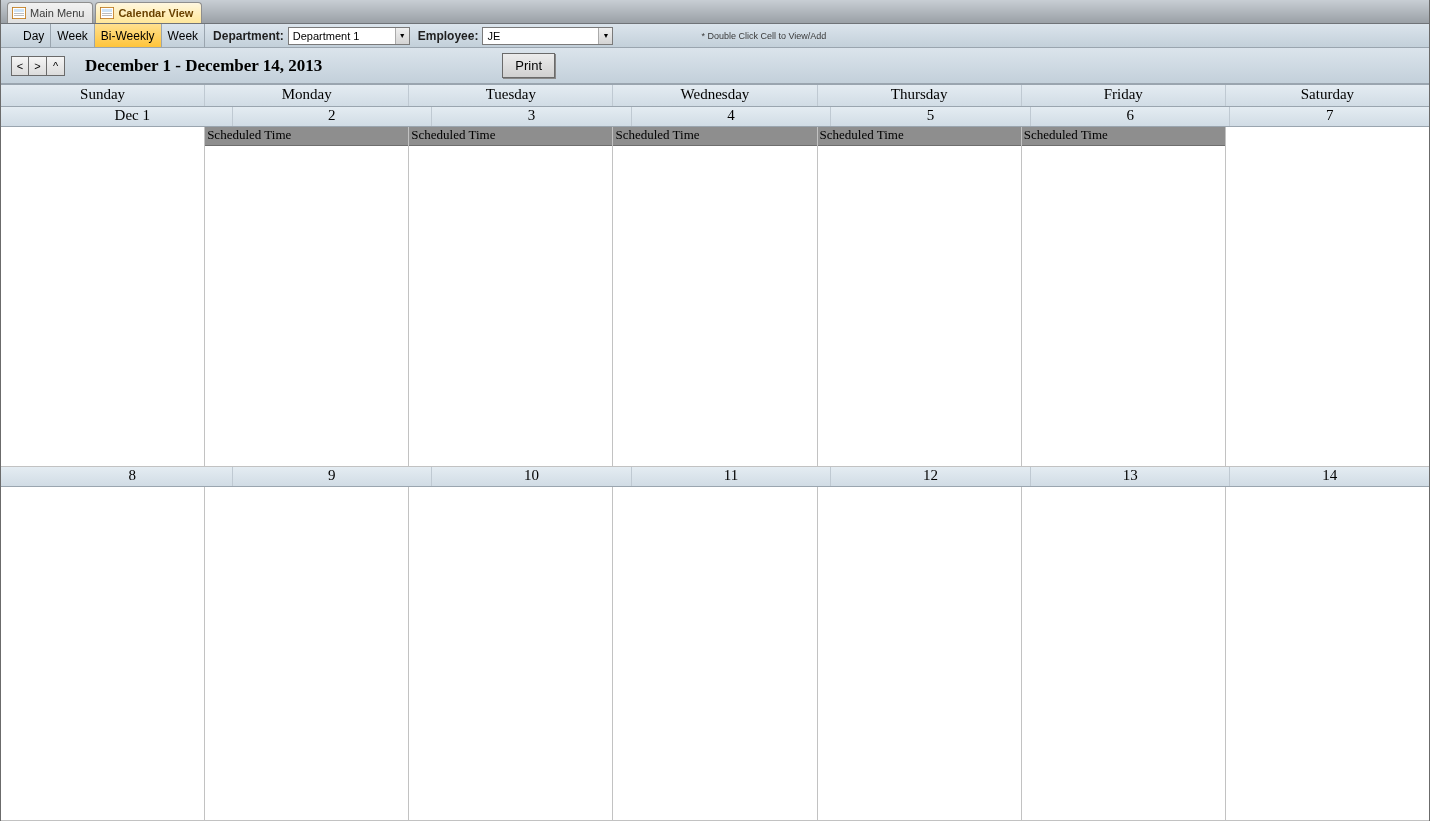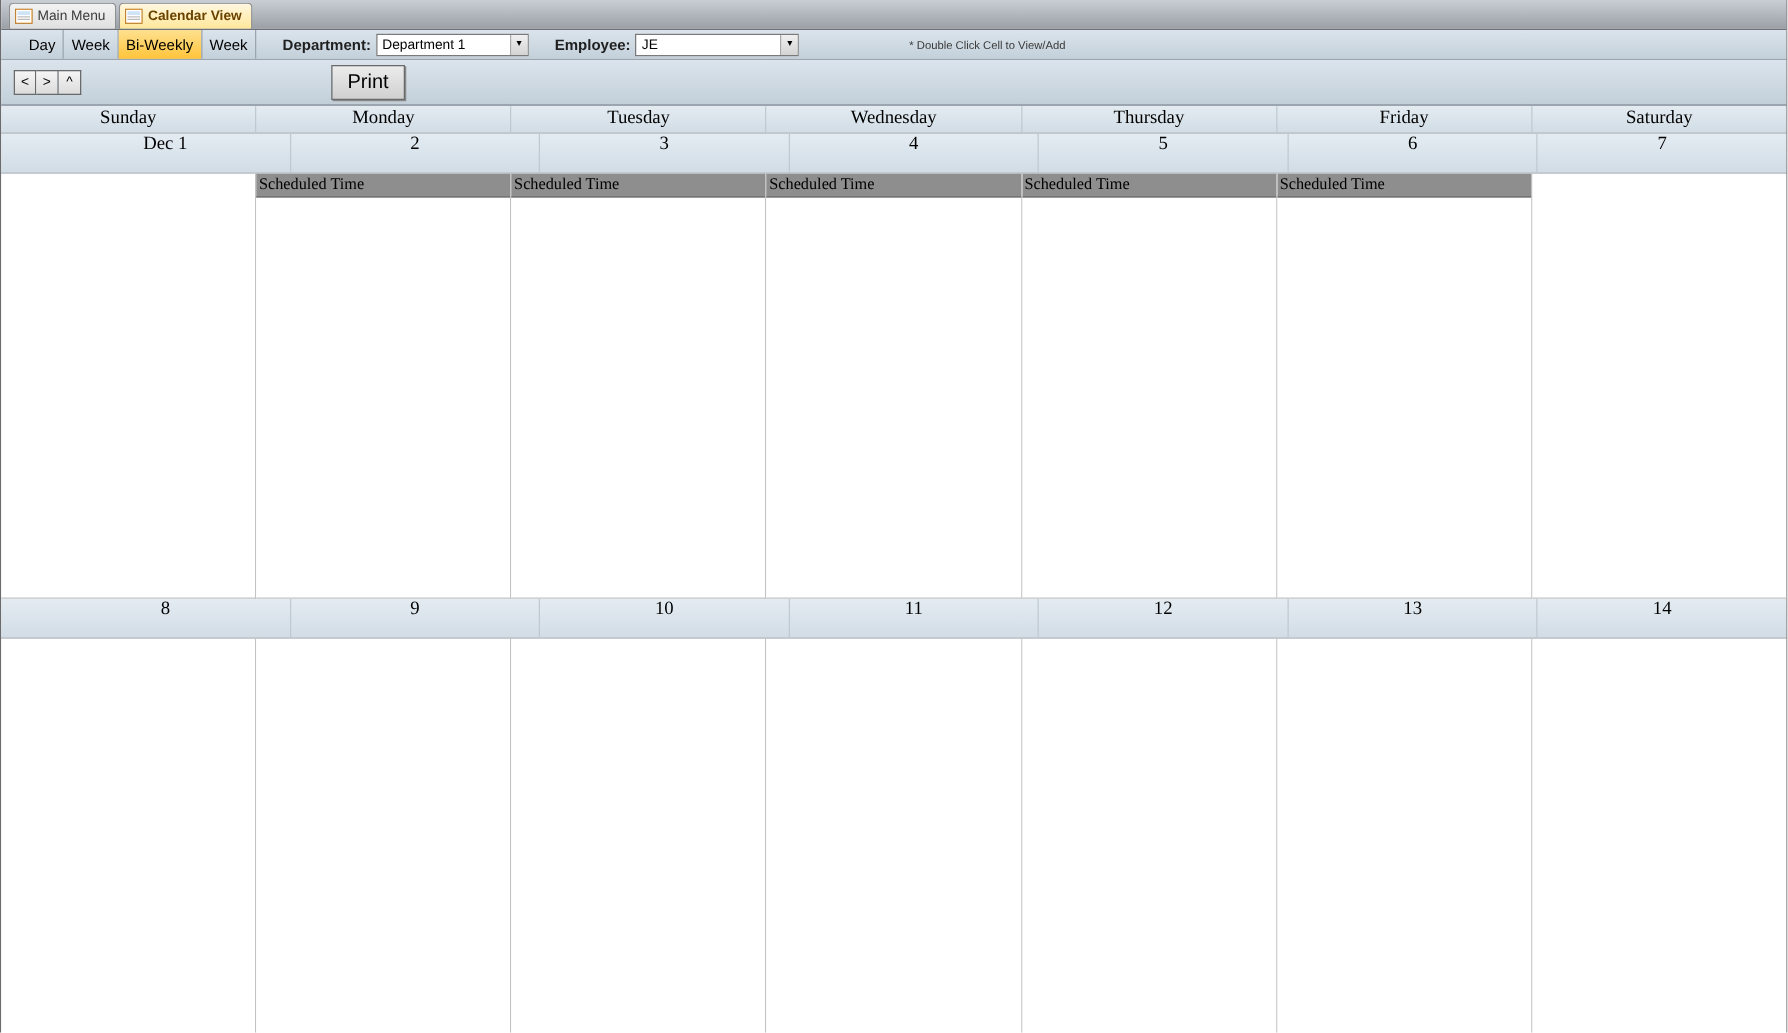--- a/index.html
+++ b/index.html
@@ -65,21 +65,20 @@
     display: flex;
     align-items: center;
   }
   .view-btn.active {
     background: linear-gradient(to bottom, #ffe08f, #ffc43a);
   }
   .toolbar-label {
     padding: 0 4px 0 8px;
     font-weight: bold;
     color: #1f1f1f;
-    margin-left: 13px;
   }
   .dropdown {
     display: flex;
     align-items: center;
     background: #fff;
     border: 1px solid #7a7a7a;
     height: 18px;
     cursor: pointer;
   }
   .dropdown-text {
@@ -135,21 +134,21 @@
     font-weight: bold;
     color: #000;
     flex: 0 0 auto;
   }
   .print-btn {
     margin-left: 180px;
     padding: 4px 12px;
     border: 1px solid #6a6a6a;
     background: linear-gradient(to bottom, #ececec, #d0d0d0);
     box-shadow: 1px 1px 0 #888;
-    font-size: 16px;
+    font-size: 13px;
     cursor: pointer;
   }
   .calendar {
     border-top: 1px solid #9aa5af;
   }
   .day-headers {
     display: flex;
     background: linear-gradient(to bottom, #e4ecf2, #d1dce5);
     border-bottom: 1px solid #9aa5af;
     height: 22px;
@@ -160,21 +159,21 @@
     font-family: Georgia, "Times New Roman", serif;
     font-size: 15px;
     padding-top: 1px;
     border-right: 1px solid #bfc9d2;
   }
   .day-header:last-child { border-right: none; }
   .date-row {
     display: flex;
     background: linear-gradient(to bottom, #e4ecf2, #d1dce5);
     border-bottom: 1px solid #9aa5af;
-    height: 32px;
+    height: 20px;
     padding-left: 32px;
   }
   .date-cell {
     flex: 1;
     text-align: center;
     font-family: Georgia, "Times New Roman", serif;
     font-size: 15px;
     border-right: 1px solid #bfc9d2;
   }
   .date-cell:last-child { border-right: none; }
@@ -253,20 +252,21 @@
     </div>
     <div class="hint-text">* Double Click Cell to View/Add</div>
   </div>
 
   <div class="nav-bar">
     <div class="nav-btns">
       <div class="nav-btn">&lt;</div>
       <div class="nav-btn">&gt;</div>
       <div class="nav-btn">^</div>
     </div>
+    <div class="date-range">December 1 - December 14, 2013</div>
     <div class="print-btn">Print</div>
   </div>
 
   <div class="calendar">
 
     <div class="day-headers">
       <div class="day-header">Sunday</div>
       <div class="day-header">Monday</div>
       <div class="day-header">Tuesday</div>
       <div class="day-header">Wednesday</div>

